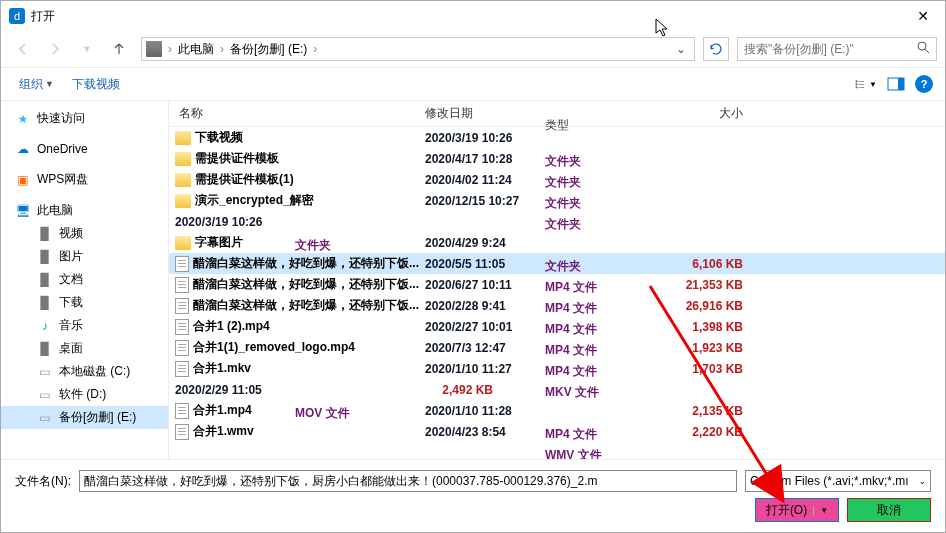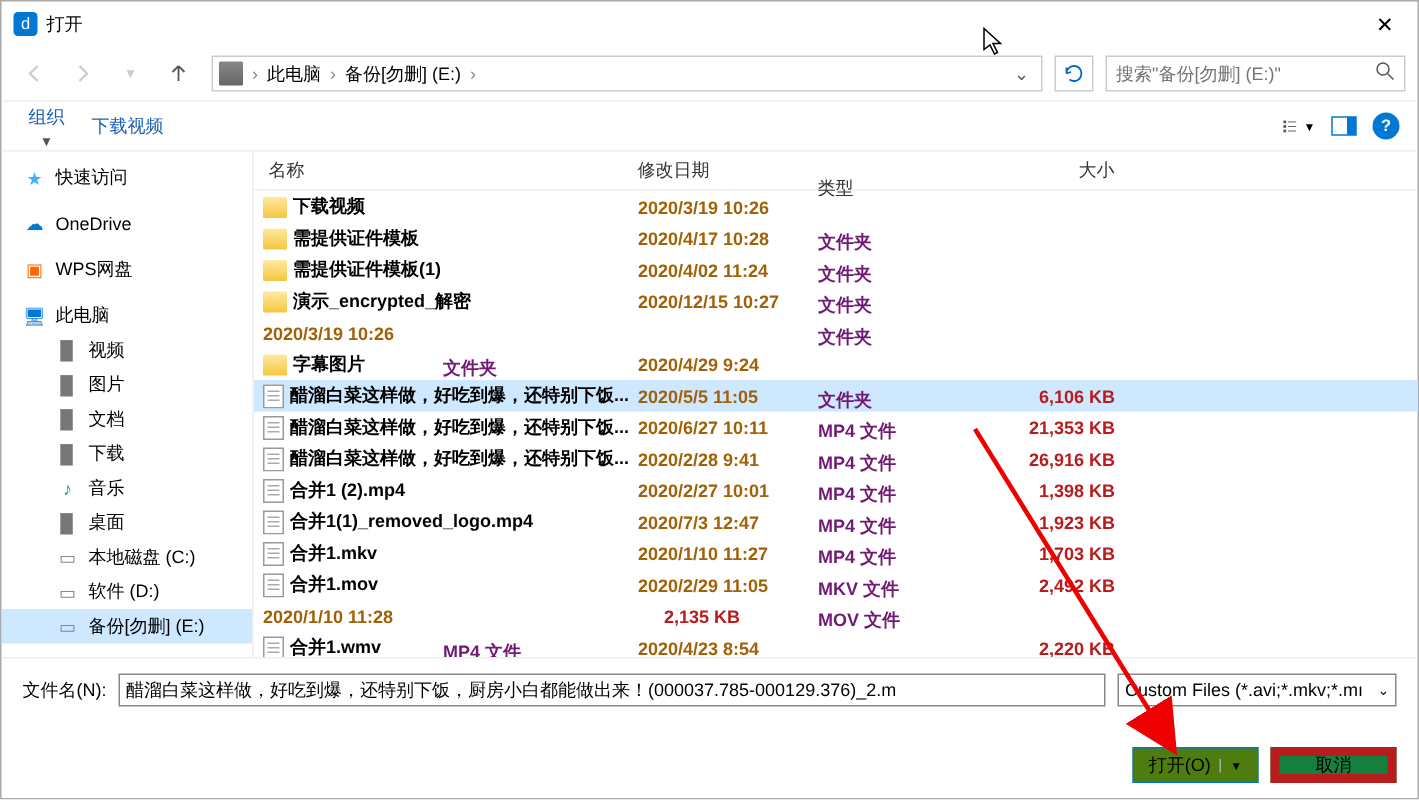--- a/index.html
+++ b/index.html
@@ -16,21 +16,21 @@
     .bc-icon { width: 16px; height: 16px; background: linear-gradient(#888,#666); border-radius: 1px; margin-right: 2px; }
     .bc-sep { color: #888; padding: 0 2px; }
     .bc-item { padding: 0 2px; cursor: pointer; }
     .bc-dd { margin-left: auto; color: #555; padding: 0 4px; }
     .refresh-btn { width: 26px; height: 24px; border: 1px solid #ccc; display: flex; align-items: center; justify-content: center; cursor: pointer; color: #0066cc; }
     .searchbox { width: 200px; height: 24px; border: 1px solid #ccc; display: flex; align-items: center; padding: 0 6px; margin-left: 4px; }
     .searchbox input { flex: 1; border: none; outline: none; color: #888; }
     .searchbox .search-icon { color: #555; cursor: pointer; }
     .toolbar { height: 34px; border-top: 1px solid #eee; border-bottom: 1px solid #eee; display: flex; align-items: center; padding: 0 12px; }
     .toolbar .tb-left { display: flex; gap: 6px; align-items: center; }
-    .tb-btn { padding: 4px 6px; cursor: pointer; color: #1a5fb4; display: flex; align-items: center; gap: 2px; flex-direction: column; }
+    .tb-btn { padding: 4px 6px; cursor: pointer; color: #1a5fb4; display: flex; align-items: center; gap: 2px; }
     .tb-btn .dd { font-size: 9px; color: #555; }
     .toolbar .tb-right { margin-left: auto; display: flex; gap: 8px; align-items: center; }
     .view-icon { width: 22px; height: 18px; cursor: pointer; display: flex; align-items: center; justify-content: center; }
     .help-icon { width: 18px; height: 18px; border-radius: 50%; background: #0078d4; color: #fff; display: flex; align-items: center; justify-content: center; font-size: 11px; font-weight: bold; cursor: pointer; }
     .body { flex: 1; display: flex; overflow: hidden; border-bottom: 1px solid #eee; }
     .sidebar { width: 168px; border-right: 1px solid #eee; overflow-y: auto; padding-top: 6px; }
     .sb-item { display: flex; align-items: center; padding: 3px 8px 3px 14px; gap: 6px; cursor: pointer; }
     .sb-item.indent { padding-left: 36px; }
     .sb-item.selected { background: #cde8ff; }
     .sb-icon { width: 16px; height: 16px; display: flex; align-items: center; justify-content: center; font-size: 12px; }
@@ -45,35 +45,35 @@
     .col-header { height: 26px; display: flex; align-items: center; border-bottom: 1px solid #eee; padding-left: 6px; color: #333; }
     .col-name { width: 250px; padding-left: 4px; }
     .col-date { width: 120px; }
     .col-type { width: 110px; margin-top: 23px; }
     .col-size { width: 110px; text-align: right; padding-right: 22px; }
     .file-list { flex: 1; overflow-y: auto; }
     .file-row { height: 21px; display: flex; align-items: center; padding-left: 6px; cursor: pointer; font-weight: bold; }
     .file-row.selected { background: #cde8ff; }
     .file-row .fname { width: 250px; display: flex; align-items: center; gap: 4px; overflow: hidden; white-space: nowrap; }
     .file-row .fname .txt { overflow: hidden; text-overflow: ellipsis; }
-    .file-row .fdate { width: 120px; color: #a16207; }
+    .file-row .fdate { width: 120px; color: #0f172a; }
     .file-row .ftype { width: 110px; color: #701a75; margin-top: 48px; }
     .file-row .fsize { width: 110px; text-align: right; padding-right: 22px; color: #b91c1c; }
     .folder-ico { width: 16px; height: 14px; background: linear-gradient(#ffe9a2,#f5c63d); border-radius: 1px; flex-shrink: 0; }
     .file-ico { width: 14px; height: 16px; border: 1px solid #999; background: #fff; flex-shrink: 0; position: relative; }
     .file-ico::after { content: ""; position: absolute; top: 3px; left: 2px; right: 2px; height: 1px; background: #aaa; box-shadow: 0 3px 0 #aaa, 0 6px 0 #aaa; }
-    .footer { padding: 10px 14px; display: flex; flex-direction: column; gap: 27px; }
+    .footer { padding: 10px 14px; display: flex; flex-direction: column; gap: 6px; }
     .fn-row { display: flex; align-items: center; gap: 8px; }
     .fn-label { white-space: nowrap; }
     .fn-input { flex: 1; height: 22px; border: 1px solid #888; padding: 0 4px; }
     .fn-combo { width: 186px; height: 22px; border: 1px solid #888; display: flex; align-items: center; padding: 0 4px; cursor: pointer; }
     .fn-combo .dd { margin-left: auto; font-size: 9px; }
     .btn-row { display: flex; justify-content: flex-end; gap: 8px; }
-    .btn { min-width: 84px; height: 24px; border: 6px solid #b91c1c; background: #15803d; display: flex; align-items: center; justify-content: center; cursor: pointer; padding: 0 6px; }
-    .btn.primary { border: 1px solid #0078d4; background: #4d7c0f; }
+    .btn { min-width: 84px; height: 24px; border: 1px solid #b91c1c; background: #22c55e; display: flex; align-items: center; justify-content: center; cursor: pointer; padding: 0 6px; }
+    .btn.primary { border: 1px solid #0078d4; background: #ec4899; }
     .btn .dd { margin-left: 6px; font-size: 8px; border-left: 1px solid #aaa; padding-left: 6px; }
     .arrow-annot { position: absolute; pointer-events: none; }
     .cursor-annot { position: absolute; left: 655px; top: 18px; pointer-events: none; }
   </style>
 </head>
 <body>
 
 <div class="window">
   <div class="titlebar">
     <div class="logo">d</div>
@@ -317,29 +317,29 @@
           <div class="file-row">
             <div class="fname">
               <span class="file-ico"></span>
               <span class="txt">合并1.mkv</span>
             </div>
             <div class="fdate">2020/1/10 11:27</div>
             <div class="ftype">MKV 文件</div>
             <div class="fsize">1,703 KB</div>
           </div>
           <div class="file-row">
-            <div class="fname">
-              <span class="file-ico"></span>
-              <span class="txt">合并1.mov</span>
-            </div>
             <div class="fdate">2020/2/29 11:05</div>
             <div class="ftype">MOV 文件</div>
             <div class="fsize">2,492 KB</div>
           </div>
           <div class="file-row">
+            <div class="fname">
+              <span class="file-ico"></span>
+              <span class="txt">合并1.mp4</span>
+            </div>
             <div class="fdate">2020/1/10 11:28</div>
             <div class="ftype">MP4 文件</div>
             <div class="fsize">2,135 KB</div>
           </div>
           <div class="file-row">
             <div class="fname">
               <span class="file-ico"></span>
               <span class="txt">合并1.wmv</span>
             </div>
             <div class="fdate">2020/4/23 8:54</div>

